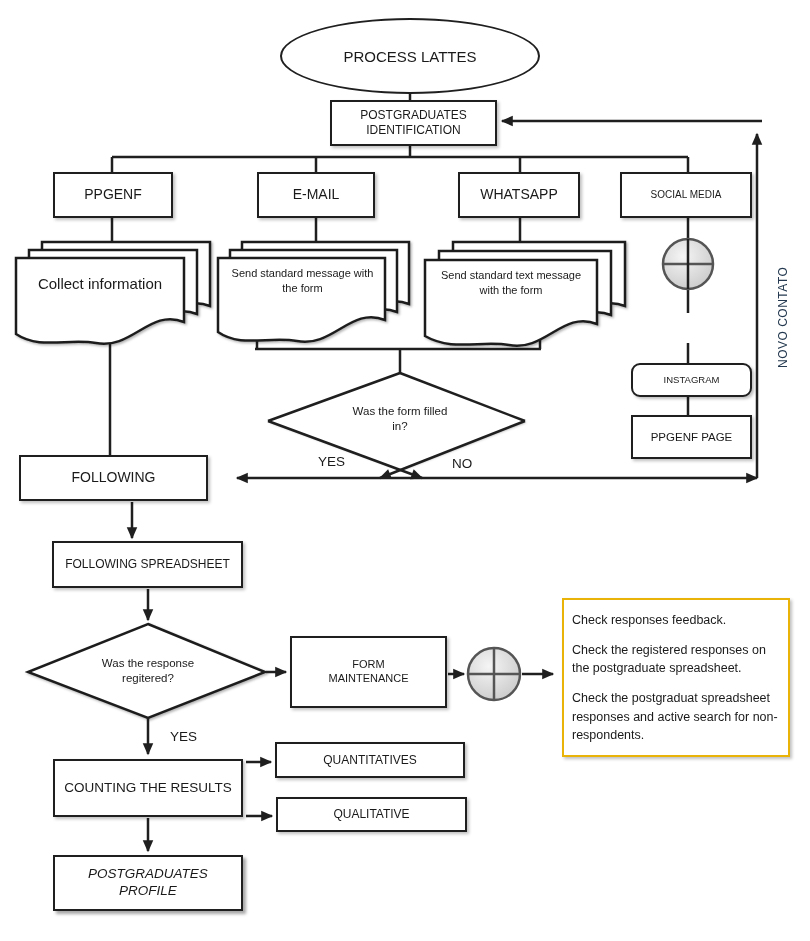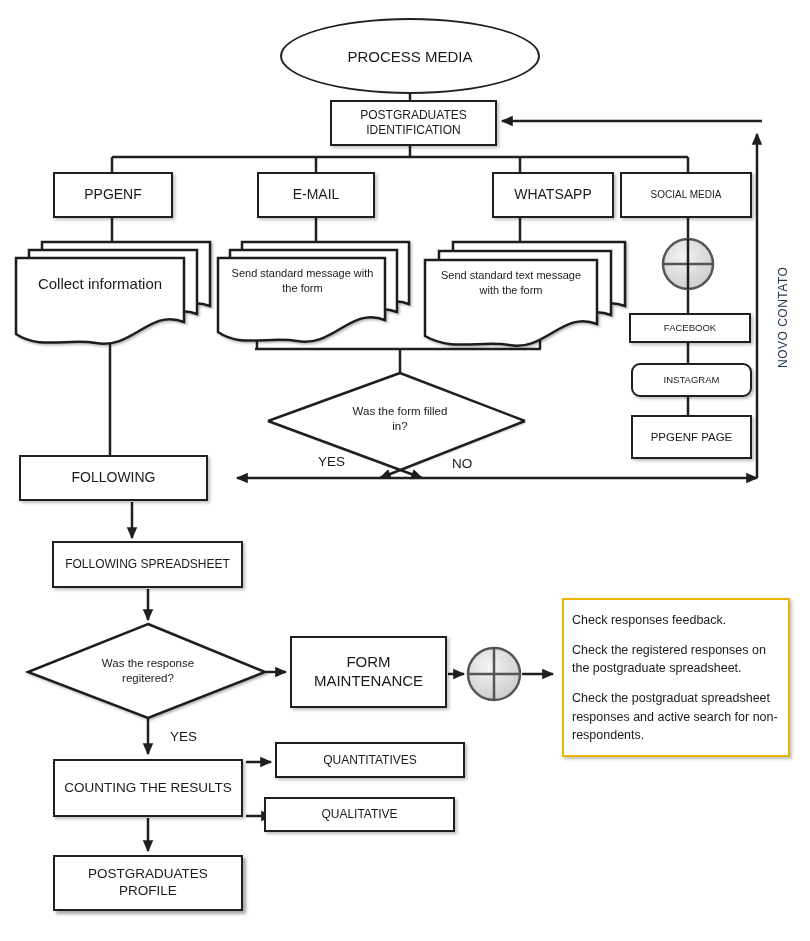--- a/index.html
+++ b/index.html
@@ -32,21 +32,21 @@
     padding:4px 8px;text-align:left;
   }
   .notes p{margin:7px 0 12px 0;line-height:1.45;}
   .vertical-label{
     position:absolute;
     writing-mode:vertical-rl;
     transform:rotate(180deg);
     letter-spacing:.5px;
     font-size:12px;
   }
-  .shadowed{box-shadow:3px 3px 3px rgba(0,0,0,.35);}
+  .shadowed{box-shadow:3px 3px 3px rgba(0,0,0,.35);font-style:italic;}
 </style>
 </head>
 <body>
 
 <div class="stage">
 
   <svg class="wires" viewBox="0 0 810 941">
     <defs>
       <marker id="arr" viewBox="0 0 10 10" refX="9" refY="5" markerWidth="14" markerHeight="12" markerUnits="userSpaceOnUse" orient="auto-start-reverse">
         <path d="M0,0.6 L10,5 L0,9.4 Z" fill="#1f1f1f"></path>
@@ -143,87 +143,84 @@
       <line x1="688" y1="239" x2="688" y2="289" stroke="#1f1f1f" stroke-width="2.5"></line>
     </g>
     <g>
       <circle cx="494" cy="674" r="26" fill="url(#gconn)" stroke="#555555" stroke-width="2.5"></circle>
       <line x1="468" y1="674" x2="520" y2="674" stroke="#555555" stroke-width="2.5"></line>
       <line x1="494" y1="648" x2="494" y2="700" stroke="#555555" stroke-width="2.5"></line>
     </g>
   </svg>
 
   <div class="ellipse" style="left:280px;top:18px;width:260px;height:76px;font-size:15px;">
-    <span>PROCESS MEDIA</span>
+    <span>PROCESS LATTES</span>
   </div>
 
   <div class="box" style="left:330px;top:100px;width:167px;height:46px;font-size:12px;border-width:2.5px;">
     <span>POSTGRADUATES IDENTIFICATION</span>
   </div>
 
   <div class="box" style="left:53px;top:172px;width:120px;height:46px;font-size:14px;">
     <span>PPGENF</span>
   </div>
   <div class="box" style="left:257px;top:172px;width:118px;height:46px;font-size:14px;">
     <span>E-MAIL</span>
   </div>
-  <div class="box" style="left:458px;top:172px;width:122px;height:46px;font-size:14px;margin-left:34px;">
+  <div class="box" style="left:458px;top:172px;width:122px;height:46px;font-size:14px;">
     <span>WHATSAPP</span>
   </div>
   <div class="box" style="left:620px;top:172px;width:132px;height:46px;font-size:10px;">
     <span>SOCIAL MEDIA</span>
   </div>
 
   <div class="doc-text" style="left:30px;top:274px;width:140px;font-size:15px;">Collect information</div>
   <div class="doc-text" style="left:230px;top:266px;width:145px;font-size:11px;">Send standard message with the form</div>
   <div class="doc-text" style="left:437px;top:268px;width:148px;font-size:11px;">Send standard text message with the form</div>
 
   <div class="dtext" style="left:345px;top:404px;width:110px;font-size:11.5px;">Was the form filled in?</div>
   <div class="lbl" style="left:318px;top:454px;font-size:13.5px;">YES</div>
   <div class="lbl" style="left:452px;top:456px;font-size:13.5px;">NO</div>
 
-  <div class="box" style="left:629px;top:313px;width:122px;height:30px;font-size:9.5px;">
-    <span>FACEBOOK</span>
-  </div>
   <div class="box" style="left:631px;top:363px;width:121px;height:34px;font-size:9.5px;border-radius:9px;">
     <span>INSTAGRAM</span>
   </div>
   <div class="box" style="left:631px;top:415px;width:121px;height:44px;font-size:11.5px;">
     <span>PPGENF PAGE</span>
   </div>
 
   <div class="vertical-label" style="left:776px;top:250px;height:118px;color:#24394f;">NOVO CONTATO</div>
 
   <div class="box" style="left:19px;top:455px;width:189px;height:46px;font-size:14px;">
     <span>FOLLOWING</span>
   </div>
   <div class="box" style="left:52px;top:541px;width:191px;height:47px;font-size:12px;">
     <span>FOLLOWING SPREADSHEET</span>
   </div>
 
   <div class="dtext" style="left:88px;top:656px;width:120px;font-size:11.5px;">Was the response regitered?</div>
   <div class="lbl" style="left:170px;top:729px;font-size:13.5px;">YES</div>
 
-  <div class="box" style="left:290px;top:636px;width:157px;height:72px;font-size:15px;">
+  <div class="box" style="left:290px;top:636px;width:157px;height:72px;font-size:11px;">
     <span style="display:block;width:110px;">FORM MAINTENANCE</span>
   </div>
 
   <div class="notes" style="left:562px;top:598px;width:228px;height:159px;font-size:12.5px;">
     <p>Check responses feedback.</p>
     <p>Check the registered responses on the postgraduate spreadsheet.</p>
     <p>Check the postgraduat spreadsheet responses and active search for non-respondents.</p>
   </div>
 
   <div class="box" style="left:53px;top:759px;width:190px;height:58px;font-size:13.5px;">
     <span>COUNTING THE RESULTS</span>
   </div>
   <div class="box" style="left:275px;top:742px;width:190px;height:36px;font-size:12px;">
     <span>QUANTITATIVES</span>
   </div>
-  <div class="box" style="left:264px;top:797px;width:191px;height:35px;font-size:12px;">
+  <div class="box" style="left:276px;top:797px;width:191px;height:35px;font-size:12px;">
     <span>QUALITATIVE</span>
   </div>
 
   <div class="box shadowed" style="left:53px;top:855px;width:190px;height:56px;font-size:13.5px;border-width:2.5px;">
     <span style="display:block;width:140px;">POSTGRADUATES PROFILE</span>
   </div>
 
 </div>
 
 </body></html>

